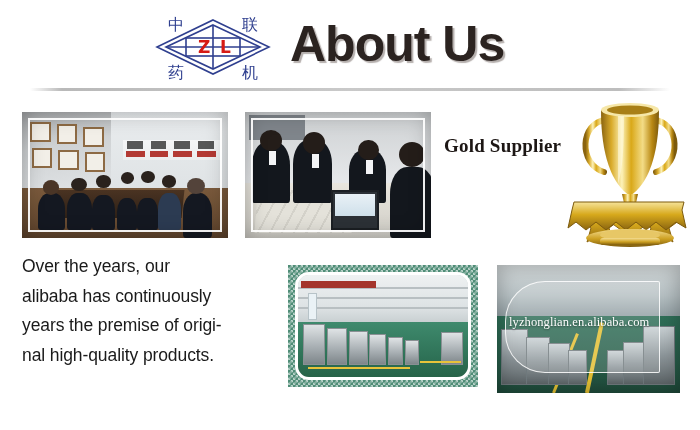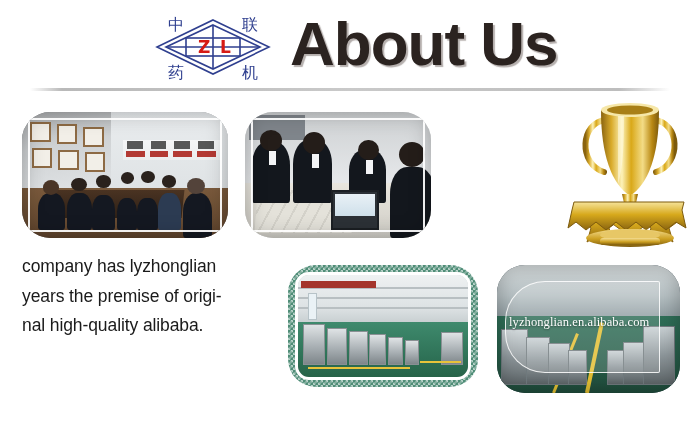--- a/index.html
+++ b/index.html
@@ -20,39 +20,38 @@
   #header {
     position: absolute; left: 0; top: 0; width: 700px; height: 92px;
   }
   #logo {
     position: absolute; left: 152px; top: 12px; width: 122px; height: 70px;
   }
   #logo svg { display: block; }
   #page-title {
     position: absolute; left: 290px; top: 16px;
     font-family: "Liberation Sans", sans-serif;
-    font-size: 62px;
+    font-size: 50px;
     font-weight: bold;
     letter-spacing: -1px;
     color: #2b2320;
     text-shadow: 2px 2px 1px rgba(120,110,105,0.55);
     line-height: 56px;
     white-space: nowrap;
   }
   #header-rule {
     position: absolute; left: 30px; top: 88px; width: 640px; height: 3px;
     background: linear-gradient(to right, #ffffff 0%, #b9b9b9 5%, #c9c9c9 50%, #bdbdbd 92%, #ffffff 100%);
     border-radius: 2px;
   }
 
   
   .photo {
     position: absolute;
     overflow: hidden;
-    border-radius: 28px;
   }
   .photo .inner-frame {
     position: absolute;
     left: 6px; top: 6px; right: 6px; bottom: 6px;
     border: 2px solid rgba(255,255,255,0.92);
     pointer-events: none;
     z-index: 6;
   }
   .photo .shade {
     position: absolute; inset: 0;
@@ -401,26 +400,28 @@
 
       <path d="M12 120 L14 112 L124 112 L122 120 L126 138 L116 132 L106 140 L96 132 L86 140 L76 132 L66 140 L56 132 L46 140 L36 132 L26 140 L16 132 L8 138 Z" fill="url(#gband)" stroke="#7c5a0d" stroke-width="1"></path>
 
       <ellipse cx="70" cy="148" rx="44" ry="9" fill="url(#gbase)"></ellipse>
       <ellipse cx="70" cy="145" rx="30" ry="6" fill="#e7c766"></ellipse>
       <rect x="40" y="148" width="60" height="7" rx="3" fill="url(#gbase)"></rect>
     </svg>
   </div>
 
   <div id="gold-supplier-text">
+    <div>Gold Supplier</div>
   </div>
 
   <div id="about-paragraph">
-    <div>company has lyzhonglian</div>
+    <div>Over the years,    our</div>
+    <div>alibaba has continuously</div>
     <div>years the premise of origi-</div>
-    <div>nal high-quality alibaba.</div>
+    <div>nal high-quality products.</div>
   </div>
 
   <div class="photo" id="photo-workshop-left">
     <div class="shot">
       <div class="wsroof"></div>
       <div class="wsbeam" style="top:12%"></div>
       <div class="wsbeam" style="top:22%"></div>
       <div class="wsbeam" style="top:31%"></div>
       <div class="wscrane"></div>
       <div class="wsfloor"></div>

